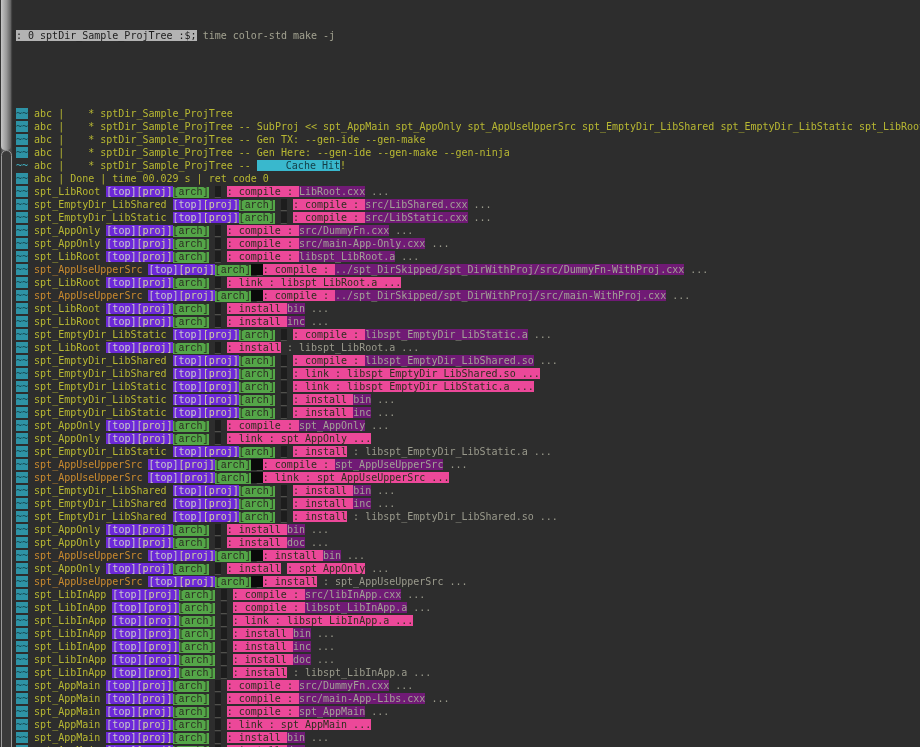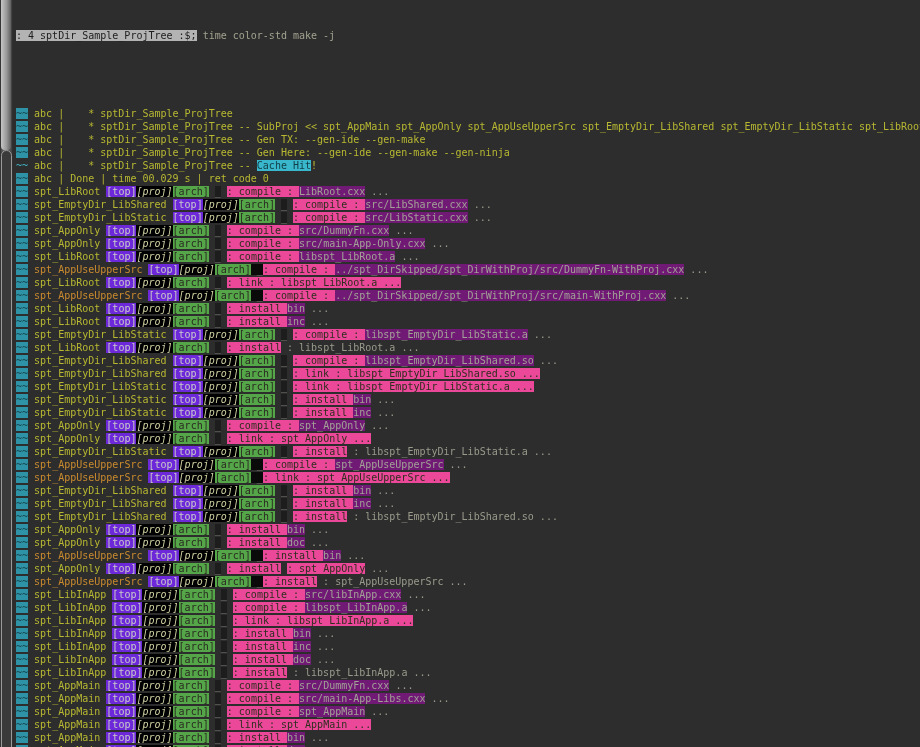--- a/index.html
+++ b/index.html
@@ -15,36 +15,36 @@
   
   .screen{position:absolute;left:16px;top:3px;right:0;bottom:0;white-space:pre;overflow:hidden;}
   .ln{height:13px;white-space:pre;color:#9a9a8c;}
   .prompt{background:#b3b3b3;color:#1d1d1d;}
   .cmd{color:#a2a290;margin-top:40px;}
   .y{color:#b8b832;text-align:right;}
   .o{color:#c98a2e;}
   .g{color:#9a9a8c;}
   .t{background:#2e93a6;color:#17464f;}
   .ti{color:#41b5c8;}
-  .cy{background:#39b8cd;color:#133c45;}
+  .cy{background:#39b8cd;color:#133c45;padding-left:29px;}
   .tg-top{background:#6d28d9;color:#c9c9c9;}
-  .tg-proj{background:#000000;color:#cfcfa2;font-style:italic;}
-  .tg-arch{background:#54a648;color:#2b2b21;}
+  .tg-proj{background:#6d28d9;color:#cfcfa2;}
+  .tg-arch{background:#54a648;color:#2b2b21;font-family:Liberation Mono, monospace;}
   .ub{background:#1d1d1d;color:#7d7d75;}
   .ubw{background:#0a0a0a;}
   .yb{background:#ec4899;color:#2e2e1f;}
   .bx{background:#701a75;color:#a2a296;}
 </style>
 </head>
 <body>
 
 <div class="scrollbar">
   <div class="sb-thumb"></div>
   <div class="sb-trough"></div>
 </div>
 
 <div class="screen">
-  <div class="ln"><span class="prompt">: 4 sptDir_Sample_ProjTree :$;</span><span class="cmd"> time color-std make -j</span></div>
+  <div class="ln"><span class="prompt">: 0 sptDir_Sample_ProjTree :$;</span><span class="cmd"> time color-std make -j</span></div>
   <div class="ln"> </div>
   <div><div class="ln"><span class="t">~~</span><span class="y"> abc |    * sptDir_Sample_ProjTree</span></div><div class="ln"><span class="t">~~</span><span class="y"> abc |    * sptDir_Sample_ProjTree -- SubProj &lt;&lt; spt_AppMain spt_AppOnly spt_AppUseUpperSrc spt_EmptyDir_LibShared spt_EmptyDir_LibStatic spt_LibRoot</span></div><div class="ln"><span class="t">~~</span><span class="y"> abc |    * sptDir_Sample_ProjTree -- Gen TX: --gen-ide --gen-make</span></div><div class="ln"><span class="t">~~</span><span class="y"> abc |    * sptDir_Sample_ProjTree -- Gen Here: --gen-ide --gen-make --gen-ninja</span></div><div class="ln"><span class="ti">~~</span><span class="y"> abc |    * sptDir_Sample_ProjTree -- </span><span class="cy">Cache Hit</span><span class="y">!</span></div><div class="ln"><span class="t">~~</span><span class="y"> abc | Done | time 00.029 s | ret code 0</span></div><div class="ln"><span class="t">~~</span><span class="g"> </span><span class="y">spt_LibRoot</span><span class="g"> </span><span class="tg-top">[top]</span><span class="tg-proj">[proj]</span><span class="tg-arch">[arch]</span><span class="g"> </span><span class="ub">_</span><span class="g"> </span><span class="yb">: compile : </span><span class="bx">LibRoot.cxx</span><span class="g"> ...</span></div><div class="ln"><span class="t">~~</span><span class="g"> </span><span class="y">spt_EmptyDir_LibShared</span><span class="g"> </span><span class="tg-top">[top]</span><span class="tg-proj">[proj]</span><span class="tg-arch">[arch]</span><span class="g"> </span><span class="ub">_</span><span class="g"> </span><span class="yb">: compile : </span><span class="bx">src/LibShared.cxx</span><span class="g"> ...</span></div><div class="ln"><span class="t">~~</span><span class="g"> </span><span class="y">spt_EmptyDir_LibStatic</span><span class="g"> </span><span class="tg-top">[top]</span><span class="tg-proj">[proj]</span><span class="tg-arch">[arch]</span><span class="g"> </span><span class="ub">_</span><span class="g"> </span><span class="yb">: compile : </span><span class="bx">src/LibStatic.cxx</span><span class="g"> ...</span></div><div class="ln"><span class="t">~~</span><span class="g"> </span><span class="y">spt_AppOnly</span><span class="g"> </span><span class="tg-top">[top]</span><span class="tg-proj">[proj]</span><span class="tg-arch">[arch]</span><span class="g"> </span><span class="ub">_</span><span class="g"> </span><span class="yb">: compile : </span><span class="bx">src/DummyFn.cxx</span><span class="g"> ...</span></div><div class="ln"><span class="t">~~</span><span class="g"> </span><span class="y">spt_AppOnly</span><span class="g"> </span><span class="tg-top">[top]</span><span class="tg-proj">[proj]</span><span class="tg-arch">[arch]</span><span class="g"> </span><span class="ub">_</span><span class="g"> </span><span class="yb">: compile : </span><span class="bx">src/main-App-Only.cxx</span><span class="g"> ...</span></div><div class="ln"><span class="t">~~</span><span class="g"> </span><span class="y">spt_LibRoot</span><span class="g"> </span><span class="tg-top">[top]</span><span class="tg-proj">[proj]</span><span class="tg-arch">[arch]</span><span class="g"> </span><span class="ub">_</span><span class="g"> </span><span class="yb">: compile : </span><span class="bx">libspt_LibRoot.a</span><span class="g"> ...</span></div><div class="ln"><span class="t">~~</span><span class="g"> </span><span class="o">spt_AppUseUpperSrc</span><span class="g"> </span><span class="tg-top">[top]</span><span class="tg-proj">[proj]</span><span class="tg-arch">[arch]</span><span class="ub ubw"> _</span><span class="yb">: compile : </span><span class="bx">../spt_DirSkipped/spt_DirWithProj/src/DummyFn-WithProj.cxx</span><span class="g"> ...</span></div><div class="ln"><span class="t">~~</span><span class="g"> </span><span class="y">spt_LibRoot</span><span class="g"> </span><span class="tg-top">[top]</span><span class="tg-proj">[proj]</span><span class="tg-arch">[arch]</span><span class="g"> </span><span class="ub">_</span><span class="g"> </span><span class="yb">: link : libspt_LibRoot.a ...</span></div><div class="ln"><span class="t">~~</span><span class="g"> </span><span class="o">spt_AppUseUpperSrc</span><span class="g"> </span><span class="tg-top">[top]</span><span class="tg-proj">[proj]</span><span class="tg-arch">[arch]</span><span class="ub ubw"> _</span><span class="yb">: compile : </span><span class="bx">../spt_DirSkipped/spt_DirWithProj/src/main-WithProj.cxx</span><span class="g"> ...</span></div><div class="ln"><span class="t">~~</span><span class="g"> </span><span class="y">spt_LibRoot</span><span class="g"> </span><span class="tg-top">[top]</span><span class="tg-proj">[proj]</span><span class="tg-arch">[arch]</span><span class="g"> </span><span class="ub">_</span><span class="g"> </span><span class="yb">: install </span><span class="bx">bin</span><span class="g"> ...</span></div><div class="ln"><span class="t">~~</span><span class="g"> </span><span class="y">spt_LibRoot</span><span class="g"> </span><span class="tg-top">[top]</span><span class="tg-proj">[proj]</span><span class="tg-arch">[arch]</span><span class="g"> </span><span class="ub">_</span><span class="g"> </span><span class="yb">: install </span><span class="bx">inc</span><span class="g"> ...</span></div><div class="ln"><span class="t">~~</span><span class="g"> </span><span class="y">spt_EmptyDir_LibStatic</span><span class="g"> </span><span class="tg-top">[top]</span><span class="tg-proj">[proj]</span><span class="tg-arch">[arch]</span><span class="g"> </span><span class="ub">_</span><span class="g"> </span><span class="yb">: compile : </span><span class="bx">libspt_EmptyDir_LibStatic.a</span><span class="g"> ...</span></div><div class="ln"><span class="t">~~</span><span class="g"> </span><span class="y">spt_LibRoot</span><span class="g"> </span><span class="tg-top">[top]</span><span class="tg-proj">[proj]</span><span class="tg-arch">[arch]</span><span class="g"> </span><span class="ub">_</span><span class="g"> </span><span class="yb">: install</span><span class="g"> : libspt_LibRoot.a ...</span></div><div class="ln"><span class="t">~~</span><span class="g"> </span><span class="y">spt_EmptyDir_LibShared</span><span class="g"> </span><span class="tg-top">[top]</span><span class="tg-proj">[proj]</span><span class="tg-arch">[arch]</span><span class="g"> </span><span class="ub">_</span><span class="g"> </span><span class="yb">: compile : </span><span class="bx">libspt_EmptyDir_LibShared.so</span><span class="g"> ...</span></div><div class="ln"><span class="t">~~</span><span class="g"> </span><span class="y">spt_EmptyDir_LibShared</span><span class="g"> </span><span class="tg-top">[top]</span><span class="tg-proj">[proj]</span><span class="tg-arch">[arch]</span><span class="g"> </span><span class="ub">_</span><span class="g"> </span><span class="yb">: link : libspt_EmptyDir_LibShared.so ...</span></div><div class="ln"><span class="t">~~</span><span class="g"> </span><span class="y">spt_EmptyDir_LibStatic</span><span class="g"> </span><span class="tg-top">[top]</span><span class="tg-proj">[proj]</span><span class="tg-arch">[arch]</span><span class="g"> </span><span class="ub">_</span><span class="g"> </span><span class="yb">: link : libspt_EmptyDir_LibStatic.a ...</span></div><div class="ln"><span class="t">~~</span><span class="g"> </span><span class="y">spt_EmptyDir_LibStatic</span><span class="g"> </span><span class="tg-top">[top]</span><span class="tg-proj">[proj]</span><span class="tg-arch">[arch]</span><span class="g"> </span><span class="ub">_</span><span class="g"> </span><span class="yb">: install </span><span class="bx">bin</span><span class="g"> ...</span></div><div class="ln"><span class="t">~~</span><span class="g"> </span><span class="y">spt_EmptyDir_LibStatic</span><span class="g"> </span><span class="tg-top">[top]</span><span class="tg-proj">[proj]</span><span class="tg-arch">[arch]</span><span class="g"> </span><span class="ub">_</span><span class="g"> </span><span class="yb">: install </span><span class="bx">inc</span><span class="g"> ...</span></div><div class="ln"><span class="t">~~</span><span class="g"> </span><span class="y">spt_AppOnly</span><span class="g"> </span><span class="tg-top">[top]</span><span class="tg-proj">[proj]</span><span class="tg-arch">[arch]</span><span class="g"> </span><span class="ub">_</span><span class="g"> </span><span class="yb">: compile : </span><span class="bx">spt_AppOnly</span><span class="g"> ...</span></div><div class="ln"><span class="t">~~</span><span class="g"> </span><span class="y">spt_AppOnly</span><span class="g"> </span><span class="tg-top">[top]</span><span class="tg-proj">[proj]</span><span class="tg-arch">[arch]</span><span class="g"> </span><span class="ub">_</span><span class="g"> </span><span class="yb">: link : spt_AppOnly ...</span></div><div class="ln"><span class="t">~~</span><span class="g"> </span><span class="y">spt_EmptyDir_LibStatic</span><span class="g"> </span><span class="tg-top">[top]</span><span class="tg-proj">[proj]</span><span class="tg-arch">[arch]</span><span class="g"> </span><span class="ub">_</span><span class="g"> </span><span class="yb">: install</span><span class="g"> : libspt_EmptyDir_LibStatic.a ...</span></div><div class="ln"><span class="t">~~</span><span class="g"> </span><span class="o">spt_AppUseUpperSrc</span><span class="g"> </span><span class="tg-top">[top]</span><span class="tg-proj">[proj]</span><span class="tg-arch">[arch]</span><span class="ub ubw"> _</span><span class="yb">: compile : </span><span class="bx">spt_AppUseUpperSrc</span><span class="g"> ...</span></div><div class="ln"><span class="t">~~</span><span class="g"> </span><span class="o">spt_AppUseUpperSrc</span><span class="g"> </span><span class="tg-top">[top]</span><span class="tg-proj">[proj]</span><span class="tg-arch">[arch]</span><span class="ub ubw"> _</span><span class="yb">: link : spt_AppUseUpperSrc ...</span></div><div class="ln"><span class="t">~~</span><span class="g"> </span><span class="y">spt_EmptyDir_LibShared</span><span class="g"> </span><span class="tg-top">[top]</span><span class="tg-proj">[proj]</span><span class="tg-arch">[arch]</span><span class="g"> </span><span class="ub">_</span><span class="g"> </span><span class="yb">: install </span><span class="bx">bin</span><span class="g"> ...</span></div><div class="ln"><span class="t">~~</span><span class="g"> </span><span class="y">spt_EmptyDir_LibShared</span><span class="g"> </span><span class="tg-top">[top]</span><span class="tg-proj">[proj]</span><span class="tg-arch">[arch]</span><span class="g"> </span><span class="ub">_</span><span class="g"> </span><span class="yb">: install </span><span class="bx">inc</span><span class="g"> ...</span></div><div class="ln"><span class="t">~~</span><span class="g"> </span><span class="y">spt_EmptyDir_LibShared</span><span class="g"> </span><span class="tg-top">[top]</span><span class="tg-proj">[proj]</span><span class="tg-arch">[arch]</span><span class="g"> </span><span class="ub">_</span><span class="g"> </span><span class="yb">: install</span><span class="g"> : libspt_EmptyDir_LibShared.so ...</span></div><div class="ln"><span class="t">~~</span><span class="g"> </span><span class="y">spt_AppOnly</span><span class="g"> </span><span class="tg-top">[top]</span><span class="tg-proj">[proj]</span><span class="tg-arch">[arch]</span><span class="g"> </span><span class="ub">_</span><span class="g"> </span><span class="yb">: install </span><span class="bx">bin</span><span class="g"> ...</span></div><div class="ln"><span class="t">~~</span><span class="g"> </span><span class="y">spt_AppOnly</span><span class="g"> </span><span class="tg-top">[top]</span><span class="tg-proj">[proj]</span><span class="tg-arch">[arch]</span><span class="g"> </span><span class="ub">_</span><span class="g"> </span><span class="yb">: install </span><span class="bx">doc</span><span class="g"> ...</span></div><div class="ln"><span class="t">~~</span><span class="g"> </span><span class="o">spt_AppUseUpperSrc</span><span class="g"> </span><span class="tg-top">[top]</span><span class="tg-proj">[proj]</span><span class="tg-arch">[arch]</span><span class="ub ubw"> _</span><span class="yb">: install </span><span class="bx">bin</span><span class="g"> ...</span></div><div class="ln"><span class="t">~~</span><span class="g"> </span><span class="y">spt_AppOnly</span><span class="g"> </span><span class="tg-top">[top]</span><span class="tg-proj">[proj]</span><span class="tg-arch">[arch]</span><span class="g"> </span><span class="ub">_</span><span class="g"> </span><span class="yb">: install</span><span class="g"> </span><span class="yb">: spt_AppOnly</span><span class="g"> ...</span></div><div class="ln"><span class="t">~~</span><span class="g"> </span><span class="o">spt_AppUseUpperSrc</span><span class="g"> </span><span class="tg-top">[top]</span><span class="tg-proj">[proj]</span><span class="tg-arch">[arch]</span><span class="ub ubw"> _</span><span class="yb">: install</span><span class="g"> : spt_AppUseUpperSrc ...</span></div><div class="ln"><span class="t">~~</span><span class="g"> </span><span class="y">spt_LibInApp</span><span class="g"> </span><span class="tg-top">[top]</span><span class="tg-proj">[proj]</span><span class="tg-arch">[arch]</span><span class="g"> </span><span class="ub">_</span><span class="g"> </span><span class="yb">: compile : </span><span class="bx">src/libInApp.cxx</span><span class="g"> ...</span></div><div class="ln"><span class="t">~~</span><span class="g"> </span><span class="y">spt_LibInApp</span><span class="g"> </span><span class="tg-top">[top]</span><span class="tg-proj">[proj]</span><span class="tg-arch">[arch]</span><span class="g"> </span><span class="ub">_</span><span class="g"> </span><span class="yb">: compile : </span><span class="bx">libspt_LibInApp.a</span><span class="g"> ...</span></div><div class="ln"><span class="t">~~</span><span class="g"> </span><span class="y">spt_LibInApp</span><span class="g"> </span><span class="tg-top">[top]</span><span class="tg-proj">[proj]</span><span class="tg-arch">[arch]</span><span class="g"> </span><span class="ub">_</span><span class="g"> </span><span class="yb">: link : libspt_LibInApp.a ...</span></div><div class="ln"><span class="t">~~</span><span class="g"> </span><span class="y">spt_LibInApp</span><span class="g"> </span><span class="tg-top">[top]</span><span class="tg-proj">[proj]</span><span class="tg-arch">[arch]</span><span class="g"> </span><span class="ub">_</span><span class="g"> </span><span class="yb">: install </span><span class="bx">bin</span><span class="g"> ...</span></div><div class="ln"><span class="t">~~</span><span class="g"> </span><span class="y">spt_LibInApp</span><span class="g"> </span><span class="tg-top">[top]</span><span class="tg-proj">[proj]</span><span class="tg-arch">[arch]</span><span class="g"> </span><span class="ub">_</span><span class="g"> </span><span class="yb">: install </span><span class="bx">inc</span><span class="g"> ...</span></div><div class="ln"><span class="t">~~</span><span class="g"> </span><span class="y">spt_LibInApp</span><span class="g"> </span><span class="tg-top">[top]</span><span class="tg-proj">[proj]</span><span class="tg-arch">[arch]</span><span class="g"> </span><span class="ub">_</span><span class="g"> </span><span class="yb">: install </span><span class="bx">doc</span><span class="g"> ...</span></div><div class="ln"><span class="t">~~</span><span class="g"> </span><span class="y">spt_LibInApp</span><span class="g"> </span><span class="tg-top">[top]</span><span class="tg-proj">[proj]</span><span class="tg-arch">[arch]</span><span class="g"> </span><span class="ub">_</span><span class="g"> </span><span class="yb">: install</span><span class="g"> : libspt_LibInApp.a ...</span></div><div class="ln"><span class="t">~~</span><span class="g"> </span><span class="y">spt_AppMain</span><span class="g"> </span><span class="tg-top">[top]</span><span class="tg-proj">[proj]</span><span class="tg-arch">[arch]</span><span class="g"> </span><span class="ub">_</span><span class="g"> </span><span class="yb">: compile : </span><span class="bx">src/DummyFn.cxx</span><span class="g"> ...</span></div><div class="ln"><span class="t">~~</span><span class="g"> </span><span class="y">spt_AppMain</span><span class="g"> </span><span class="tg-top">[top]</span><span class="tg-proj">[proj]</span><span class="tg-arch">[arch]</span><span class="g"> </span><span class="ub">_</span><span class="g"> </span><span class="yb">: compile : </span><span class="bx">src/main-App-Libs.cxx</span><span class="g"> ...</span></div><div class="ln"><span class="t">~~</span><span class="g"> </span><span class="y">spt_AppMain</span><span class="g"> </span><span class="tg-top">[top]</span><span class="tg-proj">[proj]</span><span class="tg-arch">[arch]</span><span class="g"> </span><span class="ub">_</span><span class="g"> </span><span class="yb">: compile : </span><span class="bx">spt_AppMain</span><span class="g"> ...</span></div><div class="ln"><span class="t">~~</span><span class="g"> </span><span class="y">spt_AppMain</span><span class="g"> </span><span class="tg-top">[top]</span><span class="tg-proj">[proj]</span><span class="tg-arch">[arch]</span><span class="g"> </span><span class="ub">_</span><span class="g"> </span><span class="yb">: link : spt_AppMain ...</span></div><div class="ln"><span class="t">~~</span><span class="g"> </span><span class="y">spt_AppMain</span><span class="g"> </span><span class="tg-top">[top]</span><span class="tg-proj">[proj]</span><span class="tg-arch">[arch]</span><span class="g"> </span><span class="ub">_</span><span class="g"> </span><span class="yb">: install </span><span class="bx">bin</span><span class="g"> ...</span></div><div class="ln"><span class="t">~~</span><span class="g"> </span><span class="y">spt_AppMain</span><span class="g"> </span><span class="tg-top">[top]</span><span class="tg-proj">[proj]</span><span class="tg-arch">[arch]</span><span class="g"> </span><span class="ub">_</span><span class="g"> </span><span class="yb">: install </span><span class="bx">doc</span><span class="g"> ...</span></div></div>
   
   
 </div>
 
 </body></html>

